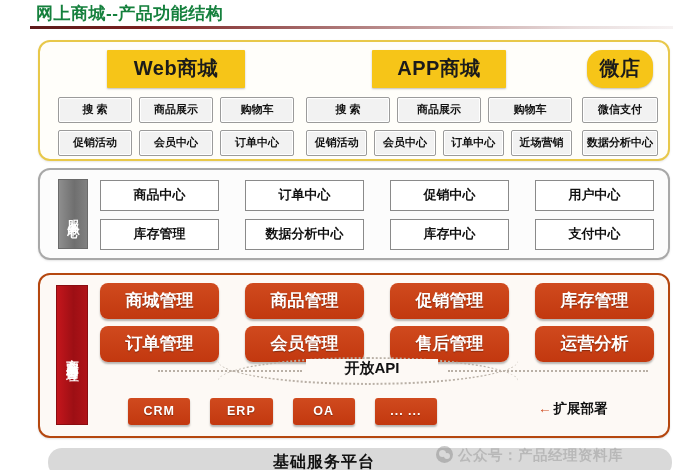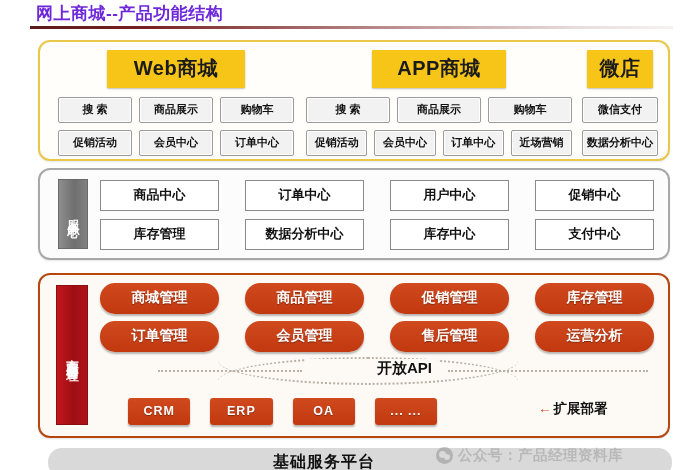--- a/index.html
+++ b/index.html
@@ -8,21 +8,21 @@
     background:#ffffff;
     font-family:"Liberation Sans","DejaVu Sans",sans-serif;
     overflow:hidden;
     position:relative;
   }
   #page{position:relative;width:700px;height:470px;}
 
   
   .page-title{
     position:absolute;left:36px;top:2px;
-    font-size:17px;font-weight:bold;color:#6d28d9;
+    font-size:17px;font-weight:bold;color:#15803d;
     letter-spacing:0.5px;
     white-space:nowrap;
   }
   .title-rule{
     position:absolute;left:30px;top:26px;width:643px;height:3px;
     background:linear-gradient(to right,#5c1a1a 0%,#7a2020 18%,#b98b8b 55%,#e8dcdc 85%,#f6f2f2 100%);
   }
 
   
   .panel{position:absolute;border-radius:12px;box-sizing:border-box;background:#fff;}
@@ -109,23 +109,23 @@
     background:linear-gradient(to right,#c4161c,#9d0f14 55%,#b01318);
     border:1px solid #8a0d11;
     font-size:12.5px;
   }
   .mg-grid{position:absolute;left:60px;top:8px;right:14px;}
   .mg-row{display:flex;gap:26px;margin-bottom:7px;}
   .btn-red{
     flex:1 1 0;
     background:linear-gradient(to bottom,#d04a1e,#c2380f);
     color:#ffffff;
-    font-size:14px;font-weight:bold;
+    font-size:17px;font-weight:bold;
     text-align:center;padding:6px 0 7px 0;
-    border-radius:15px;
+    border-radius:8px;
     white-space:nowrap;
     box-shadow:0 2px 2px rgba(0,0,0,0.28);
     text-shadow:0 1px 1px rgba(0,0,0,0.35);
   }
 
   
   .api-wrap{
     position:absolute;left:58px;top:357px;width:596px;height:26px;
   }
   .api-line{
@@ -140,21 +140,21 @@
     border-radius:50% 50% 0 0 / 100% 100% 0 0;
   }
   .api-arc2{
     position:absolute;left:160px;top:4px;width:300px;height:22px;
     border:2px dotted #b9b0a6;
     border-top:none;border-left:none;border-right:none;
     border-radius:0 0 50% 50% / 0 0 100% 100%;
   }
   .api-label{
     position:absolute;left:248px;top:2px;width:120px;
-    text-align:right;
+    text-align:center;
     font-size:15px;font-weight:bold;color:#111;
     background:#fdf9f5;
     padding:0 6px;
   }
 
   
   .ext-row{
     position:absolute;left:128px;top:398px;width:309px;
     display:flex;gap:20px;
   }
@@ -184,21 +184,21 @@
   }
   .base-text{
     font-size:16px;font-weight:bold;color:#111;
     letter-spacing:1px;
     transform:translateX(-36px);
   }
 
   
   .watermark{
     position:absolute;left:436px;top:446px;
-    display:flex;align-items:center;gap:5px;
+    display:flex;gap:5px;
     opacity:0.42;
   }
   .wm-icon{
     width:17px;height:17px;border-radius:50%;
     background:#7d7d7d;
     position:relative;flex:none;
   }
   .wm-icon:before{
     content:"";position:absolute;left:3px;top:4px;
     width:7px;height:7px;border-radius:50%;
@@ -251,40 +251,40 @@
         <div class="chan-row">
           <div class="cell">促销活动</div>
           <div class="cell">会员中心</div>
           <div class="cell">订单中心</div>
           <div class="cell">近场营销</div>
         </div>
       </div>
     </div>
 
     <div class="chan" style="left:542px;width:76px;">
-      <div class="chan-head" style="margin:0 5px;">微店</div>
+      <div class="chan-head" style="margin:0 5px;border-radius:15px;">微店</div>
       <div class="chan-rows">
         <div class="chan-row">
           <div class="cell">微信支付</div>
         </div>
         <div class="chan-row">
           <div class="cell">数据分析中心</div>
         </div>
       </div>
     </div>
   </div>
 
   <div class="panel panel-service">
     <div class="vlabel vlabel-service">服务中心</div>
     <div class="svc-grid">
       <div class="svc-row">
         <div class="svc-cell">商品中心</div>
         <div class="svc-cell">订单中心</div>
+        <div class="svc-cell">促销中心</div>
         <div class="svc-cell">用户中心</div>
-        <div class="svc-cell">促销中心</div>
       </div>
       <div class="svc-row">
         <div class="svc-cell">库存管理</div>
         <div class="svc-cell">数据分析中心</div>
         <div class="svc-cell">库存中心</div>
         <div class="svc-cell">支付中心</div>
       </div>
     </div>
   </div>
 

